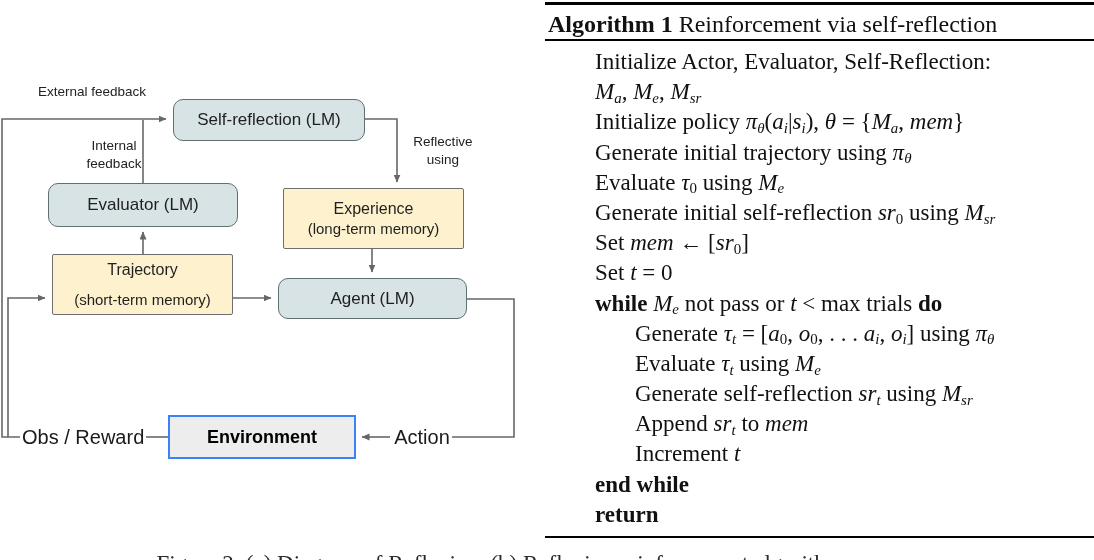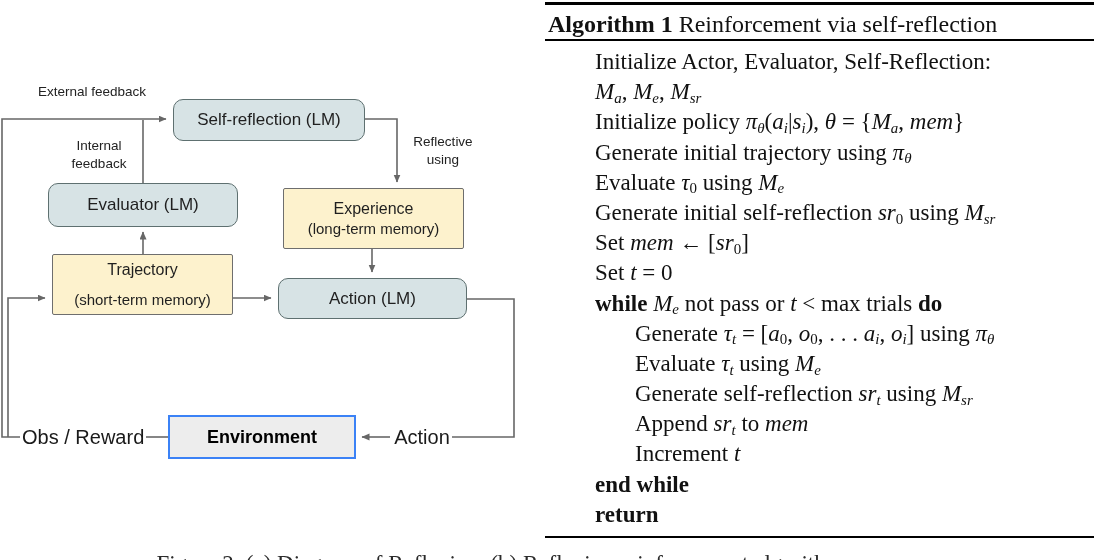--- a/index.html
+++ b/index.html
@@ -22,21 +22,21 @@
   .n-selfref{left:173px;top:99px;width:192px;height:42px;}
   .n-eval{left:48px;top:183px;width:190px;height:44px;}
   .n-exp{left:283px;top:188px;width:181px;height:61px;}
   .n-traj{left:52px;top:254px;width:181px;height:61px;gap:11px;}
   .n-actor{left:278px;top:278px;width:189px;height:41px;}
   .n-env{left:168px;top:415px;width:188px;height:44px;}
 
   .lbl{position:absolute;font-size:13.5px;color:#222;z-index:2;line-height:1.35;white-space:nowrap;}
   .lbl.center{text-align:center;}
   .l-ext{left:38px;top:83px;}
-  .l-int{left:64px;top:137px;width:70px;}
+  .l-int{left:79px;top:137px;width:70px;}
   .l-refl{left:408px;top:133px;width:70px;}
   .big-lbl{position:absolute;font-size:20px;color:#1a1a1a;z-index:2;white-space:nowrap;}
   .l-obs{left:22px;top:426px;}
   .l-action{left:392px;top:426px;width:60px;text-align:center;}
 
   .wires{position:absolute;left:0;top:0;z-index:1;}
   .wires path{stroke:var(--wire,#676767);stroke-width:1.6;fill:none;}
   .wires marker path{fill:var(--wire,#676767);stroke:none;}
 
   
@@ -98,21 +98,21 @@
       <span class="t1">Experience</span>
       <span class="t2">(long-term memory)</span>
     </div>
 
     <div class="node mem n-traj">
       <span class="t1">Trajectory</span>
       <span class="t2">(short-term memory)</span>
     </div>
 
     <div class="node lm n-actor">
-      <span>Action (LM)</span>
+      <span>Agent (LM)</span>
     </div>
 
     <div class="node env n-env">
       <span>Environment</span>
     </div>
 
     <div class="lbl l-ext">External feedback</div>
 
     <div class="lbl center l-int">
       <div>Internal</div>

